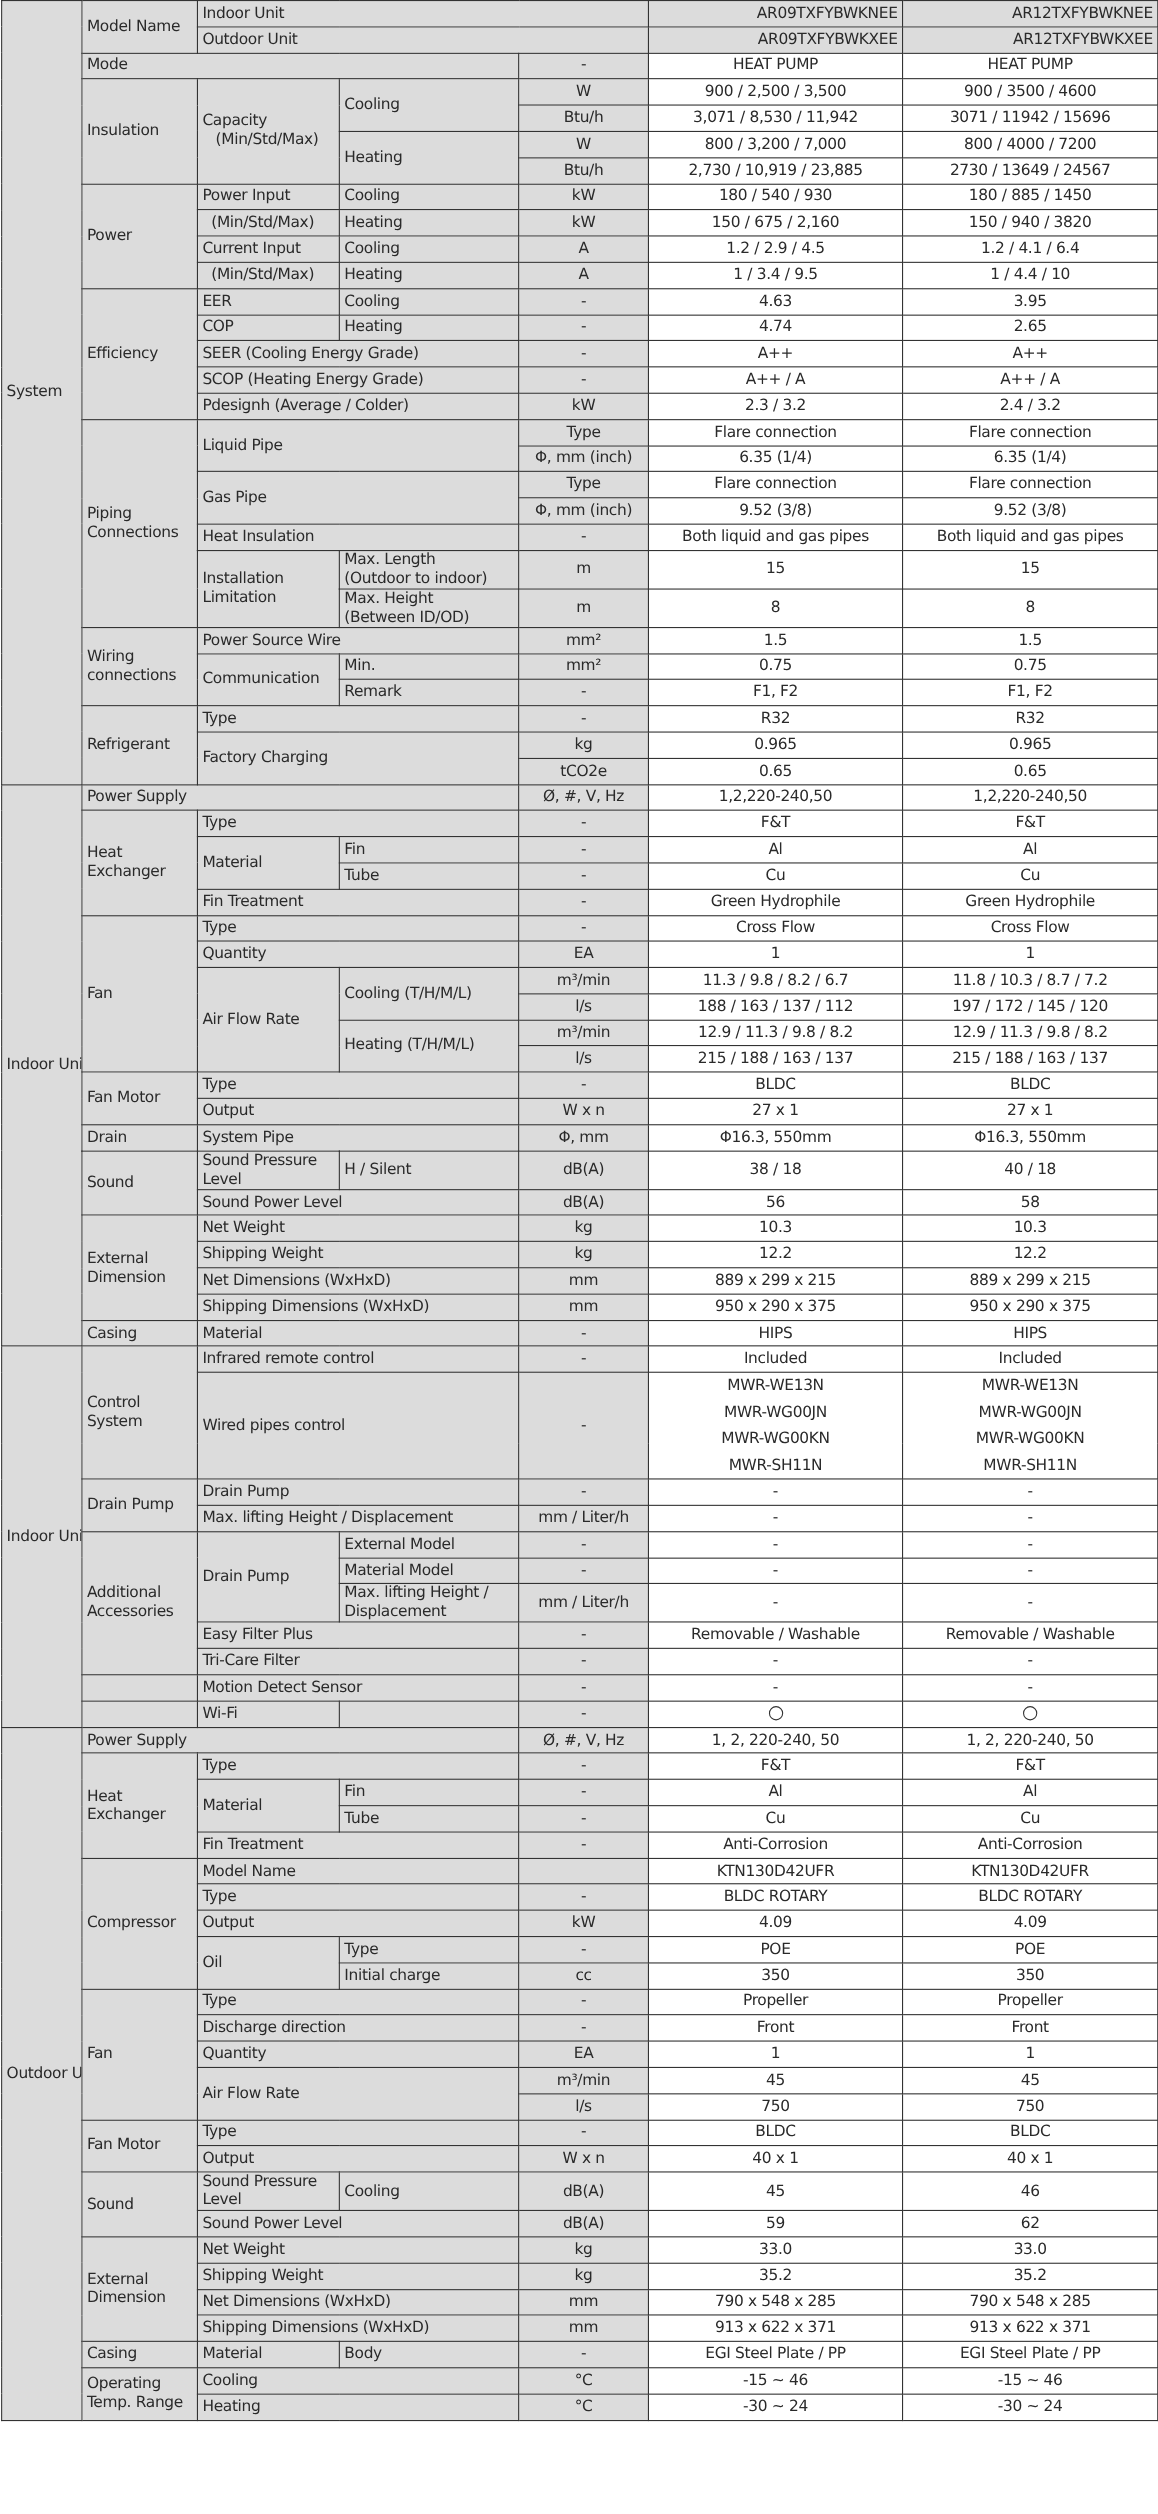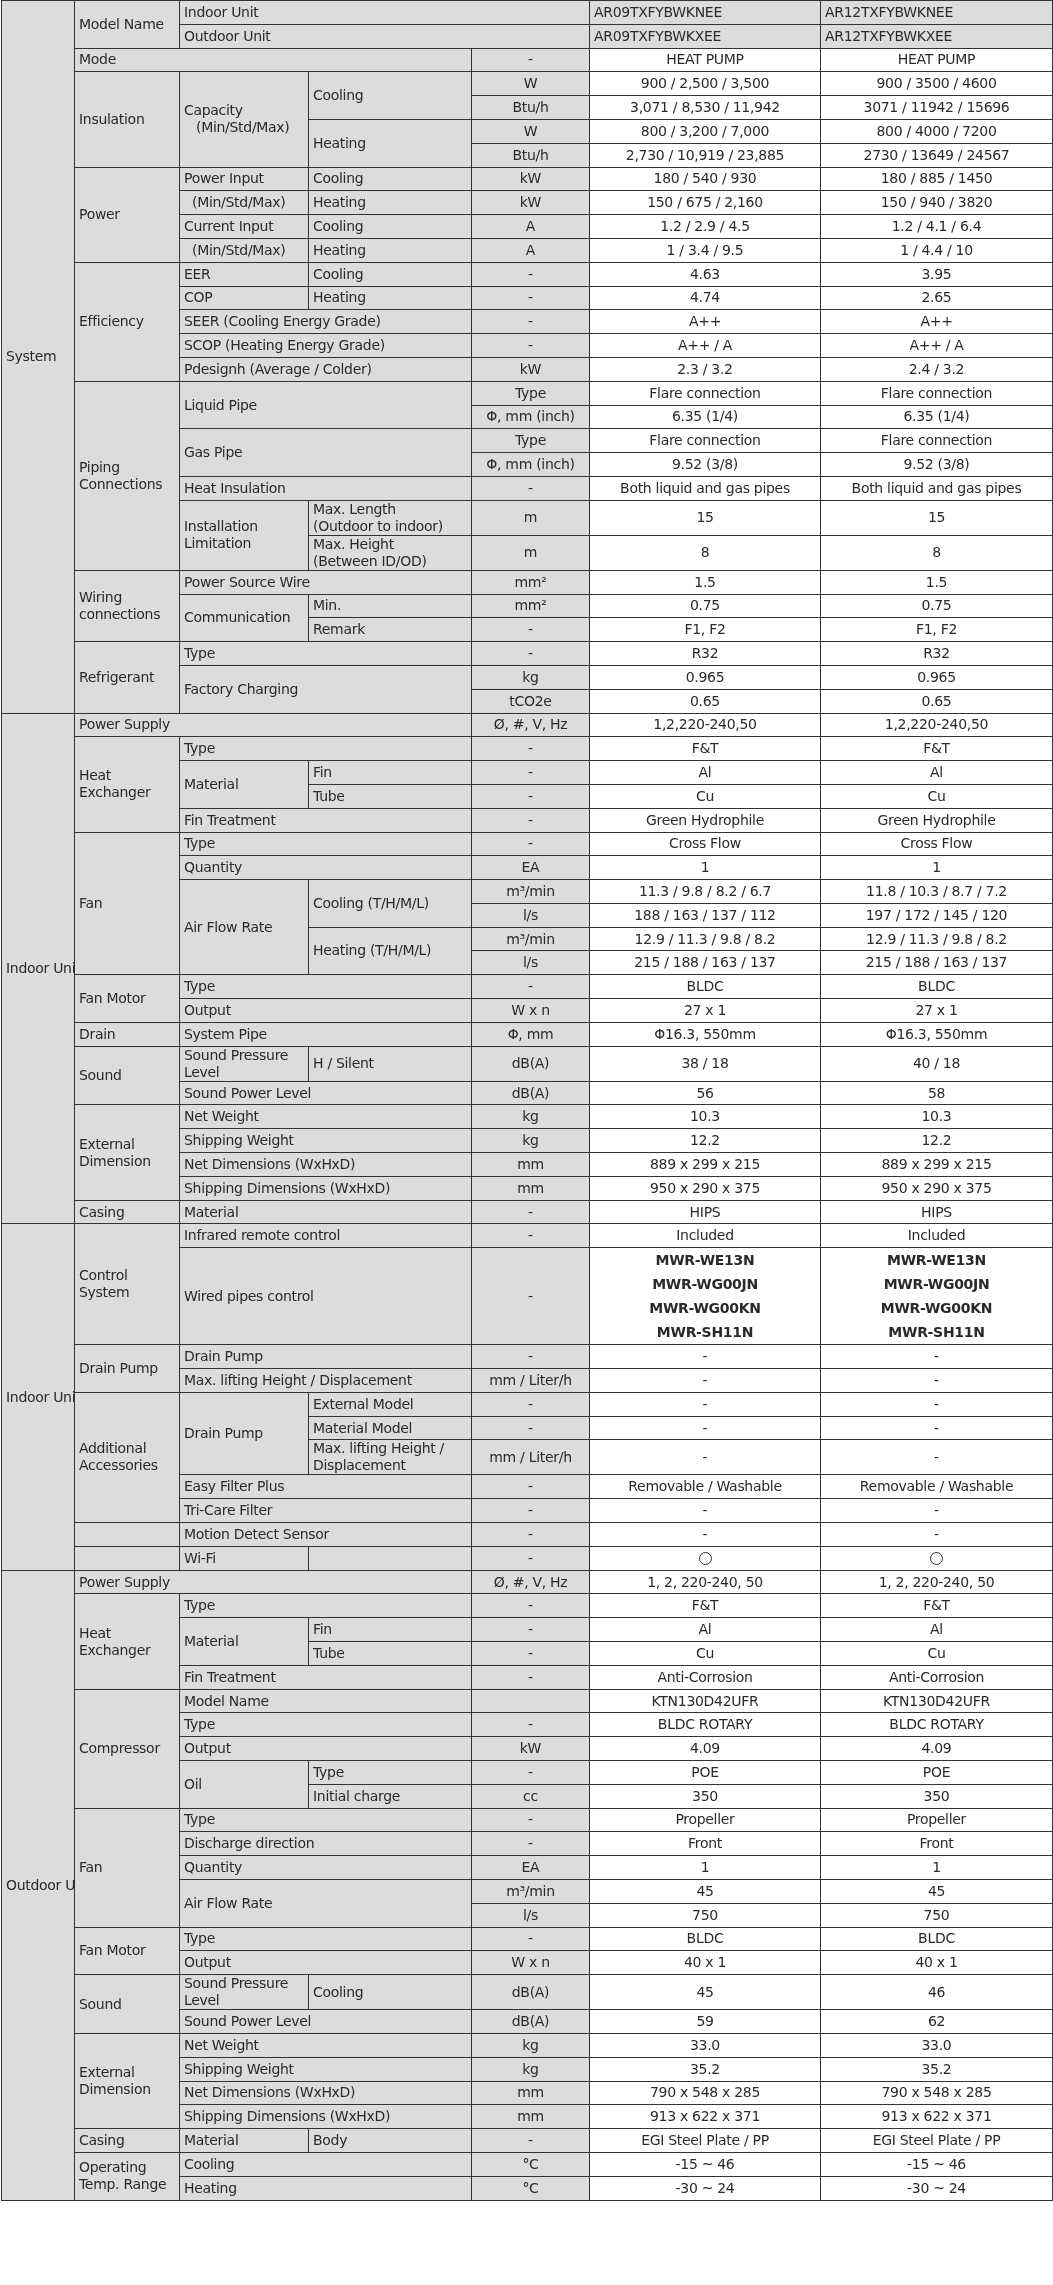--- a/index.html
+++ b/index.html
@@ -20,25 +20,25 @@
     padding: 0 4px;
     line-height: 17px;
     vertical-align: middle;
     white-space: nowrap;
     overflow: hidden;
   }
   td.lab { background:#dcdcdc; text-align:left; }
   td.top { vertical-align: top; padding-top: 3px; }
   td.unit { background:#dcdcdc; text-align:center; }
   td.val { background:#ffffff; text-align:center; }
-  td.hdrval { background:#dcdcdc; text-align:left; }
+  td.hdrval { background:#dcdcdc; text-align:right; }
   td.sec { background:#dcdcdc; text-align:left; vertical-align: middle; padding-left:8px; }
   td.wrap { white-space: normal; }
   .circle { display:inline-block; width:11px; height:11px; border:1px solid #333; border-radius:50%; vertical-align:middle; }
-  .lines div { line-height: 24px; font-weight: bold; }
+  .lines div { line-height: 24px; }
 </style>
 </head>
 <body>
 
 <table class="spec">
   <colgroup>
     <col style="width:73px">
       <col style="width:105px">
       <col style="width:129px">
       <col style="width:163px">

